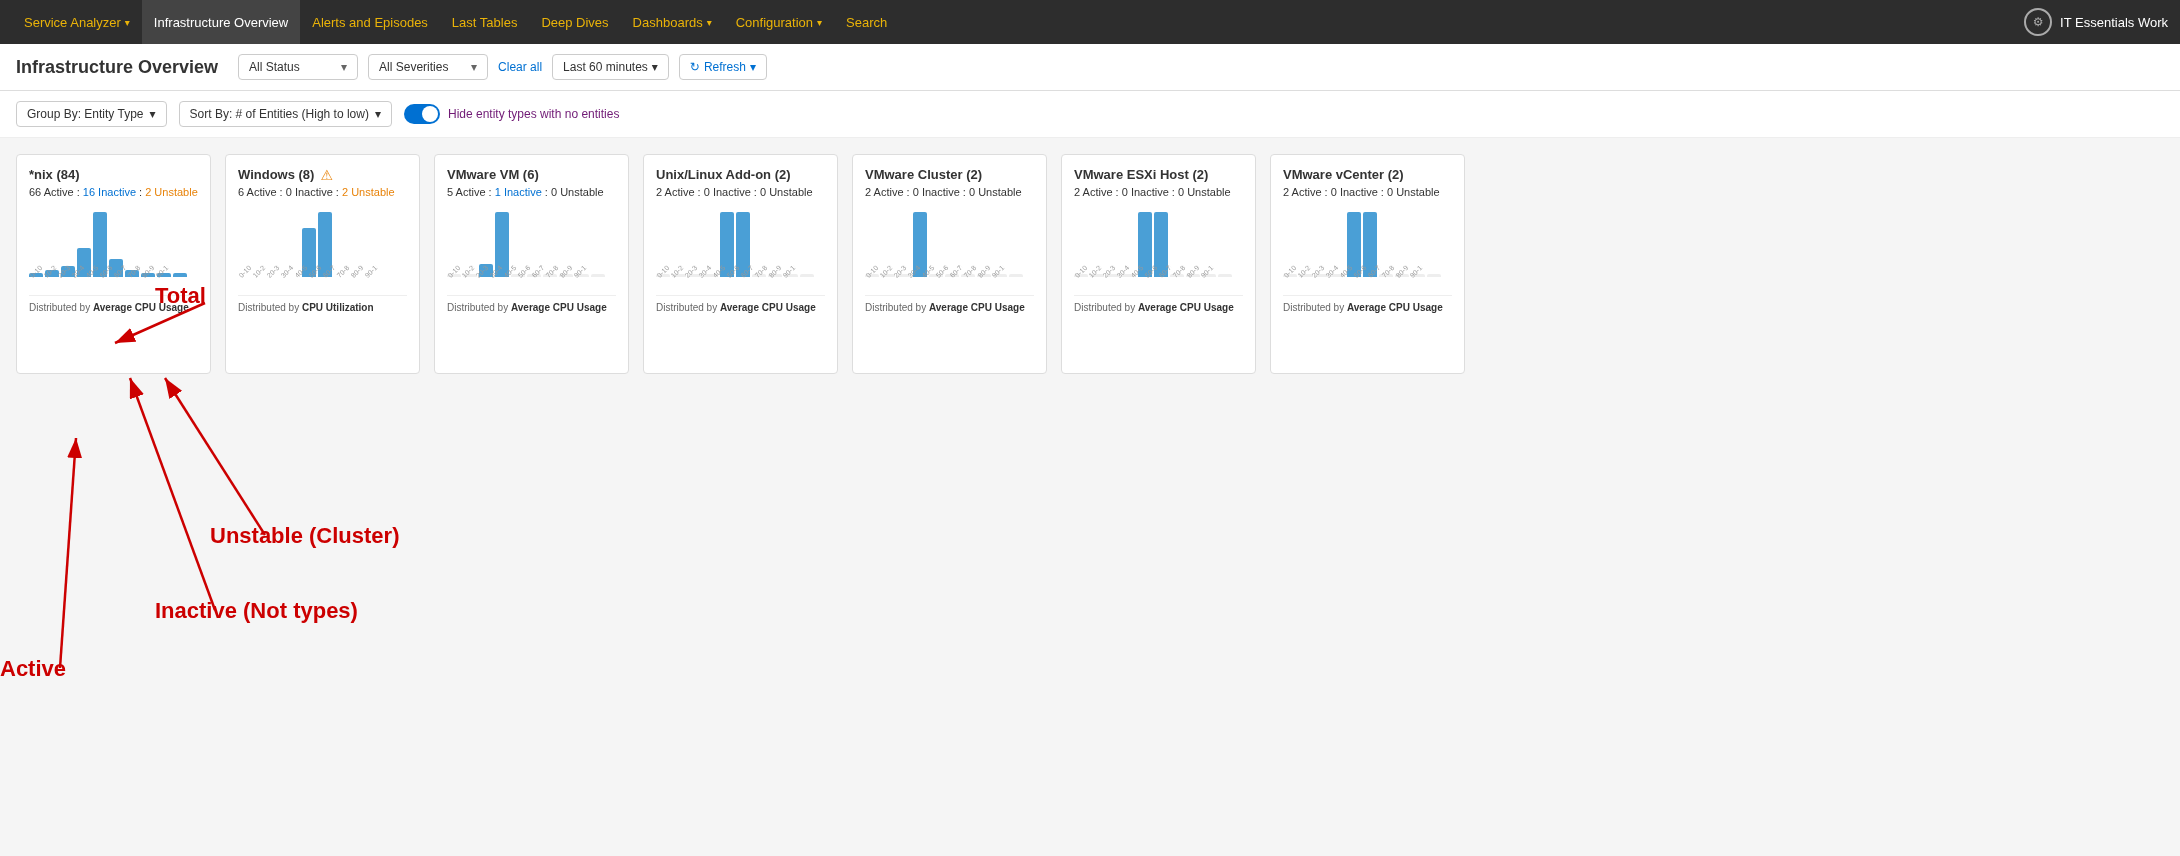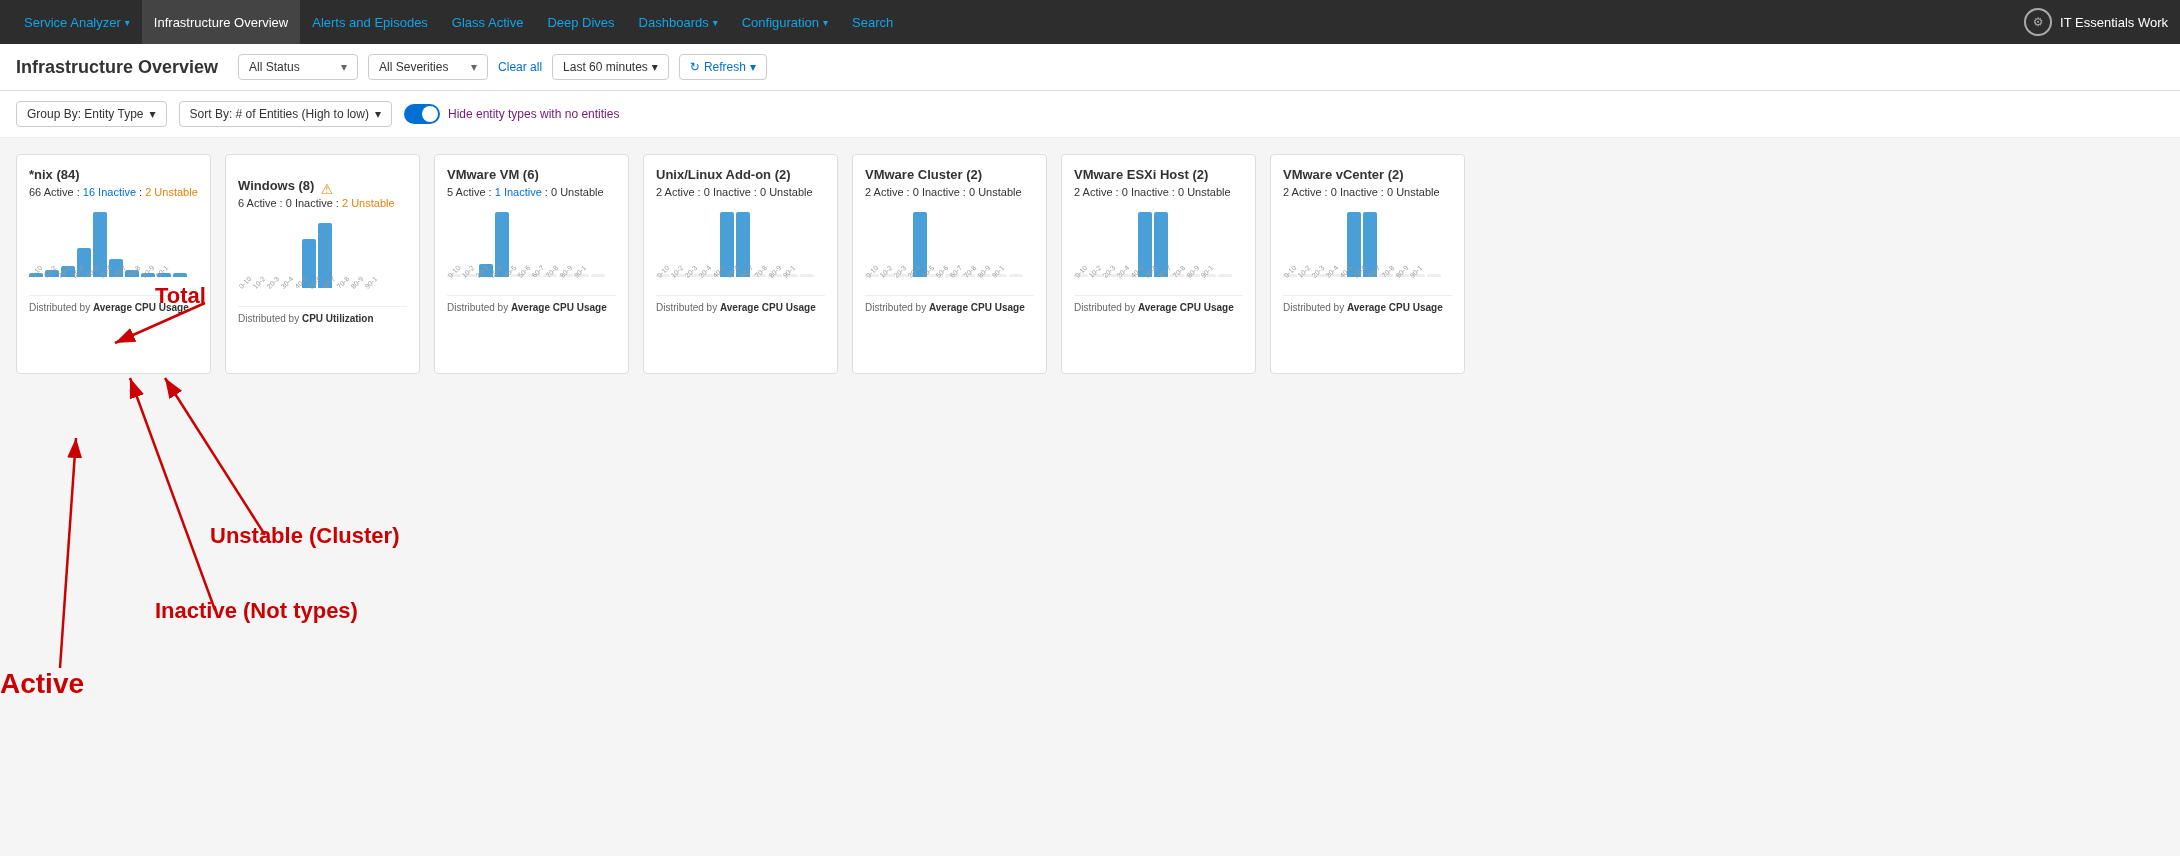--- a/index.html
+++ b/index.html
@@ -1,20 +1,20 @@
 <!DOCTYPE html>
 <html><head>
   <meta charset="utf-8">
   <style>
     * { box-sizing: border-box; margin: 0; padding: 0; }
     body { font-family: -apple-system, BlinkMacSystemFont, 'Segoe UI', sans-serif; font-size: 13px; background: #f5f5f5; }
 
     
     .nav { background: #2d2d2d; display: flex; align-items: center; height: 44px; padding: 0 12px; }
-    .nav-item { color: #0ea5e9; padding: 0 12px; cursor: pointer; font-size: 13px; height: 44px; display: flex; align-items: center; white-space: nowrap; }
+    .nav-item { color: #eab308; padding: 0 12px; cursor: pointer; font-size: 13px; height: 44px; display: flex; align-items: center; white-space: nowrap; }
     .nav-item.active { color: #fff; background: #444; }
     .nav-item .arrow { margin-left: 4px; font-size: 10px; }
     .nav-logo { margin-left: auto; display: flex; align-items: center; color: #fff; font-size: 13px; }
     .nav-logo-icon { width: 28px; height: 28px; border-radius: 50%; border: 2px solid #aaa; display: flex; align-items: center; justify-content: center; margin-right: 8px; font-size: 12px; color: #aaa; }
 
     
     .toolbar { background: #fff; border-bottom: 1px solid #ddd; padding: 10px 16px; display: flex; align-items: center; gap: 10px; }
     .page-title { font-size: 18px; font-weight: 600; color: #333; margin-right: 10px; white-space: nowrap; }
     .select-btn { border: 1px solid #ccc; border-radius: 4px; padding: 5px 10px; background: #fff; cursor: pointer; display: flex; align-items: center; gap: 6px; font-size: 12px; color: #333; min-width: 120px; justify-content: space-between; }
     .select-btn .arrow { color: #666; }
@@ -62,21 +62,21 @@
       <span>Service Analyzer</span>
       <span class="arrow">▾</span>
     </div>
     <div class="nav-item active">
       <span>Infrastructure Overview</span>
     </div>
     <div class="nav-item">
       <span>Alerts and Episodes</span>
     </div>
     <div class="nav-item">
-      <span>Glass Active</span>
+      <span>Last Tables</span>
     </div>
     <div class="nav-item">
       <span>Deep Dives</span>
     </div>
     <div class="nav-item">
       <span>Dashboards</span>
       <span class="arrow">▾</span>
     </div>
     <div class="nav-item">
       <span>Configuration</span>
@@ -156,21 +156,21 @@
             <span style="font-size: 7px; color: rgb(153, 153, 153); width: 14px; text-align: center; transform: rotate(-45deg); transform-origin: 50% 50%; display: block; white-space: nowrap; overflow: hidden;">50-60</span>
             <span style="font-size: 7px; color: rgb(153, 153, 153); width: 14px; text-align: center; transform: rotate(-45deg); transform-origin: 50% 50%; display: block; white-space: nowrap; overflow: hidden;">60-70</span>
             <span style="font-size: 7px; color: rgb(153, 153, 153); width: 14px; text-align: center; transform: rotate(-45deg); transform-origin: 50% 50%; display: block; white-space: nowrap; overflow: hidden;">70-80</span>
             <span style="font-size: 7px; color: rgb(153, 153, 153); width: 14px; text-align: center; transform: rotate(-45deg); transform-origin: 50% 50%; display: block; white-space: nowrap; overflow: hidden;">80-90</span>
             <span style="font-size: 7px; color: rgb(153, 153, 153); width: 14px; text-align: center; transform: rotate(-45deg); transform-origin: 50% 50%; display: block; white-space: nowrap; overflow: hidden;">90-100</span>
           </div>
         </div>
         <div class="card-footer">Distributed by <b>Average CPU Usage</b></div>
       </div>
       <div class="card">
-        <div style="display: flex; align-items: flex-end; margin-top: 11px;">
+        <div style="display: flex; align-items: flex-start;">
           <span class="card-title">Windows (8)</span>
           <span class="warning-icon">⚠</span>
         </div>
         <div class="card-status"><span class="status-active">6 Active</span> : <span class="status-active">0 Inactive</span> : <span class="status-unstable">2 Unstable</span></div>
         <div class="card-chart">
           <div class="bar bar-gray" style="width: 14px; height: 0px;"></div>
           <div class="bar bar-gray" style="width: 14px; height: 0px;"></div>
           <div class="bar bar-gray" style="width: 14px; height: 0px;"></div>
           <div class="bar bar-gray" style="width: 14px; height: 0px;"></div>
           <div class="bar" style="width: 14px; height: 49px;"></div>
@@ -359,21 +359,21 @@
       </defs>
       <line x1="205" y1="165" x2="115" y2="205" stroke="#cc0000" stroke-width="2.5" marker-end="url(#arrowhead)"></line>
       <line x1="60" y1="530" x2="76" y2="300" stroke="#cc0000" stroke-width="2.5" marker-end="url(#arrowhead)"></line>
       <line x1="215" y1="472" x2="130" y2="240" stroke="#cc0000" stroke-width="2.5" marker-end="url(#arrowhead)"></line>
       <line x1="265" y1="397" x2="165" y2="240" stroke="#cc0000" stroke-width="2.5" marker-end="url(#arrowhead)"></line>
     </svg>
 
   <div class="ann-label" style="left:155px; top:145px; font-size:22px;">
     <span>Total</span>
   </div>
-  <div class="ann-label" style="left:0px; top:530px; font-size:28px;">
+  <div class="ann-label" style="left:0px; top:518px; font-size:22px;">
     <span>Active</span>
   </div>
   <div class="ann-label" style="left:155px; top:460px; font-size:22px;">
     <span>Inactive (Not types)</span>
   </div>
   <div class="ann-label" style="left:210px; top:385px; font-size:22px;">
     <span>Unstable (Cluster)</span>
   </div>
 </div>
 

